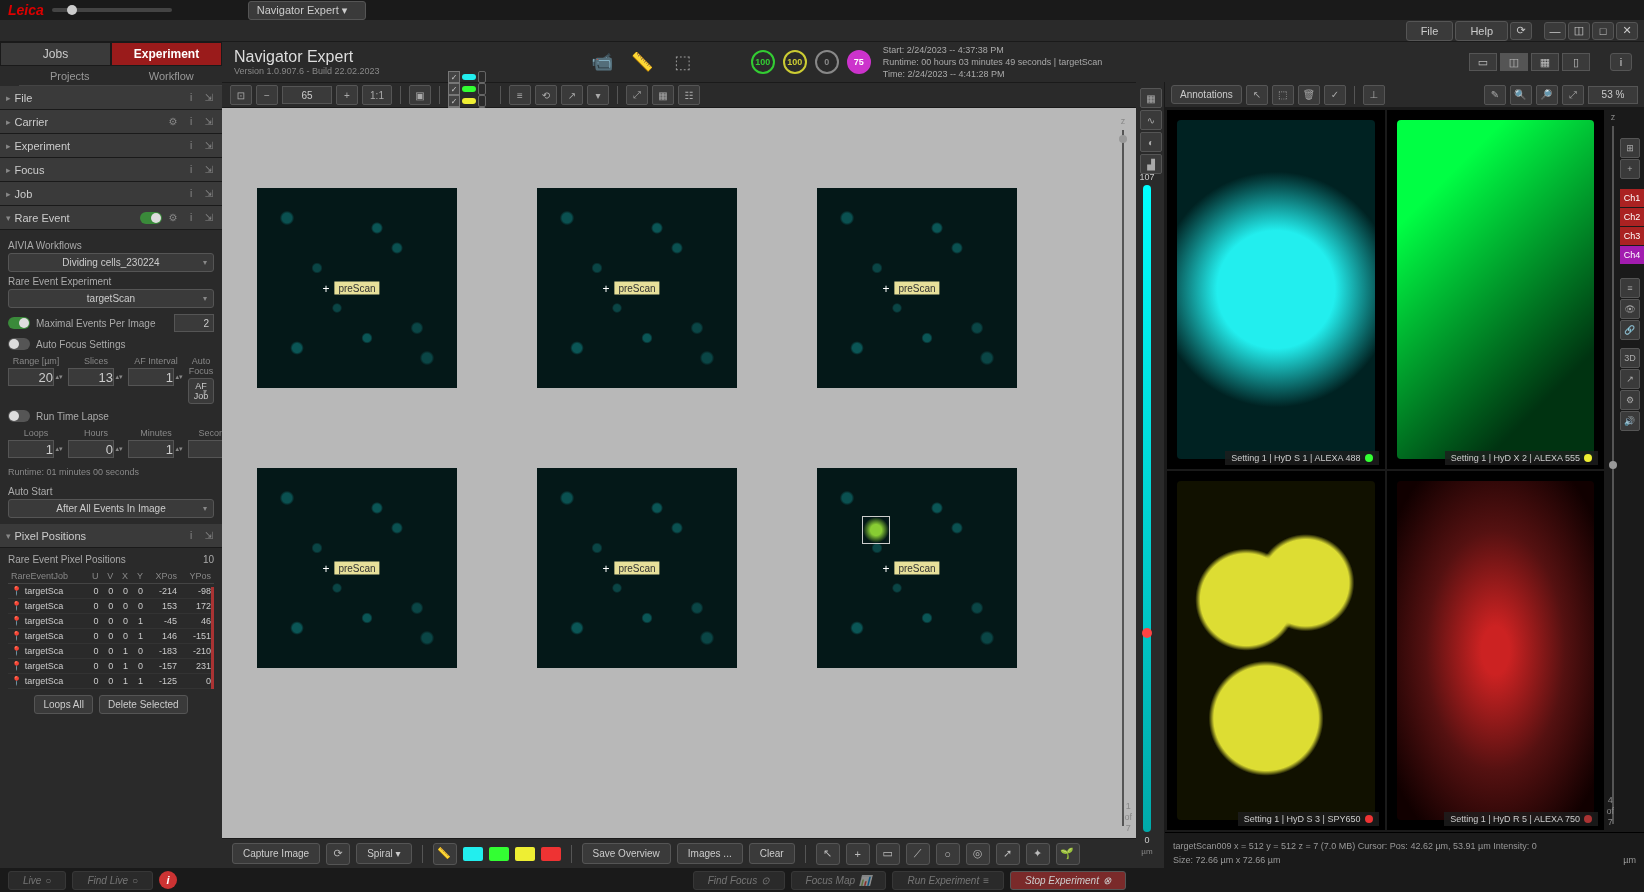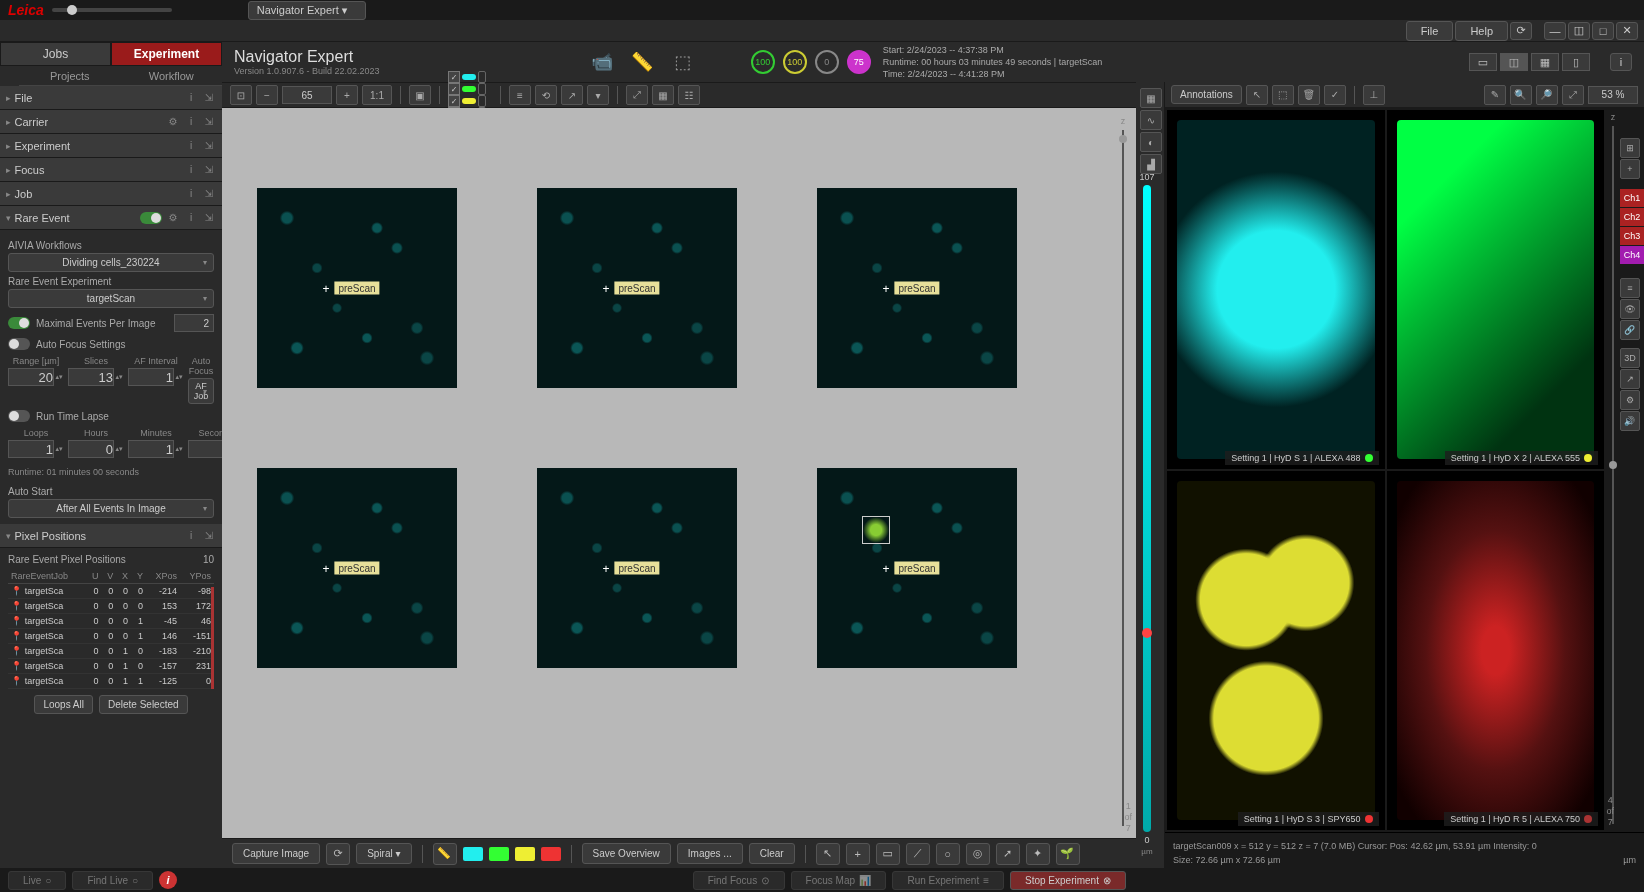--- a/index.html
+++ b/index.html
@@ -49,21 +49,21 @@
 .pin-icon{color:#2c9;font-size:9px;}
 .btn-small{background:#3a3a3a;border:1px solid #555;padding:3px 8px;color:#ccc;font-size:10px;border-radius:3px;cursor:pointer;}
 .btn-row{display:flex;gap:6px;justify-content:center;margin-top:6px;}
 .center-area{flex:1;background:#2a2a2a;display:flex;flex-direction:column;}
 .center-hdr{height:40px;display:flex;align-items:center;padding:0 12px;gap:12px;}
 .title-block{flex:1;}
 .title-main{font-size:16px;color:#ddd;}
 .title-sub{font-size:9px;color:#888;}
 .hdr-icon{width:28px;height:28px;display:flex;align-items:center;justify-content:center;color:#999;font-size:18px;}
 .status-circles{display:flex;gap:8px;align-items:center;}
-.circle{width:24px;height:24px;border-radius:50%;border:2px solid;display:flex;align-items:center;justify-content:center;font-size:9px;font-weight:normal;}
+.circle{width:24px;height:24px;border-radius:50%;border:2px solid;display:flex;align-items:center;justify-content:center;font-size:9px;font-weight:bold;}
 .circle.g{border-color:#3c3;color:#3c3;}
 .circle.y{border-color:#cc3;color:#cc3;}
 .circle.gr{border-color:#888;color:#888;}
 .circle.p{border-color:#c3c;color:#c3c;background:#c3c;color:#fff;}
 .runtime-info{font-size:9px;color:#aaa;line-height:12px;}
 .view-toggles{display:flex;gap:3px;}
 .view-tog{width:28px;height:18px;border:1px solid #555;background:#3a3a3a;display:flex;align-items:center;justify-content:center;}
 .view-tog.active{background:#555;}
 .toolbar{height:26px;background:#2a2a2a;display:flex;align-items:center;padding:0 8px;gap:4px;border-top:1px solid #1a1a1a;border-bottom:1px solid #1a1a1a;}
 .tb-sep{width:1px;height:18px;background:#555;margin:0 4px;}
@@ -101,21 +101,21 @@
 .ch-yellow{background:radial-gradient(circle at 35% 35%,#dd3 18%,transparent 20%),radial-gradient(circle at 65% 30%,#dd3 16%,transparent 18%),radial-gradient(circle at 45% 70%,#dd3 20%,transparent 22%),#110;}
 .ch-red{background:radial-gradient(ellipse at 50% 50%,#c22 10%,#511 50%,#100 90%);}
 .ch-label{position:absolute;bottom:4px;right:6px;background:rgba(30,30,30,.8);padding:2px 6px;font-size:9px;color:#ccc;display:flex;align-items:center;gap:4px;}
 .ch-dot{width:8px;height:8px;border-radius:50%;}
 .side-tool{width:20px;height:20px;background:#3a3a3a;border:1px solid #555;border-radius:2px;display:flex;align-items:center;justify-content:center;font-size:9px;color:#aaa;}
 .ch-tabs{width:24px;display:flex;flex-direction:column;gap:1px;padding-top:30px;}
 .ch-tab{height:18px;font-size:9px;display:flex;align-items:center;justify-content:center;color:#fff;}
 .right-z{width:14px;display:flex;flex-direction:column;align-items:center;padding:4px 0;}
 .status-line{height:26px;background:#1a1a1a;display:flex;align-items:center;padding:0 8px;font-size:9px;color:#999;gap:12px;border-top:1px solid #000;}
 .footer{height:24px;background:#1a1a1a;display:flex;align-items:center;padding:0 8px;gap:6px;}
-.foot-btn{background:#3a3a3a;border:1px solid #555;padding:3px 14px;color:#ccc;font-size:10px;border-radius:3px;display:flex;align-items:center;gap:4px;}
+.foot-btn{background:#3a3a3a;border:1px solid #555;padding:3px 14px;color:#ccc;font-size:10px;border-radius:3px;display:flex;align-items:center;gap:4px;font-style:italic;}
 .foot-btn.disabled{opacity:.5;}
 .foot-red{background:#7a2a2a;}
 .info-ico{width:18px;height:18px;border-radius:50%;background:#c33;color:#fff;display:flex;align-items:center;justify-content:center;font-size:11px;font-style:italic;font-weight:bold;}
 .pgnum{position:absolute;right:4px;bottom:4px;font-size:9px;color:#888;text-align:center;line-height:11px;}
 </style>
 </head>
 <body>
 
 <div class="topbar">
   <span class="logo">Leica</span>

